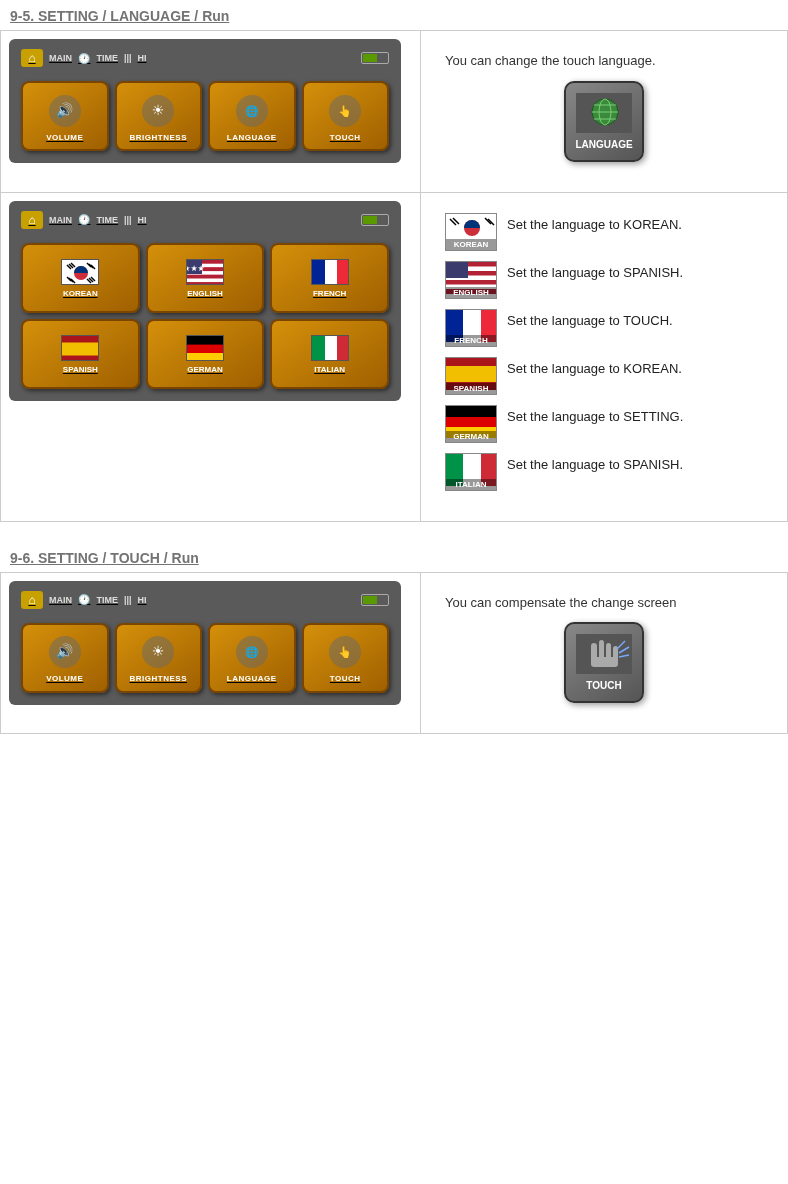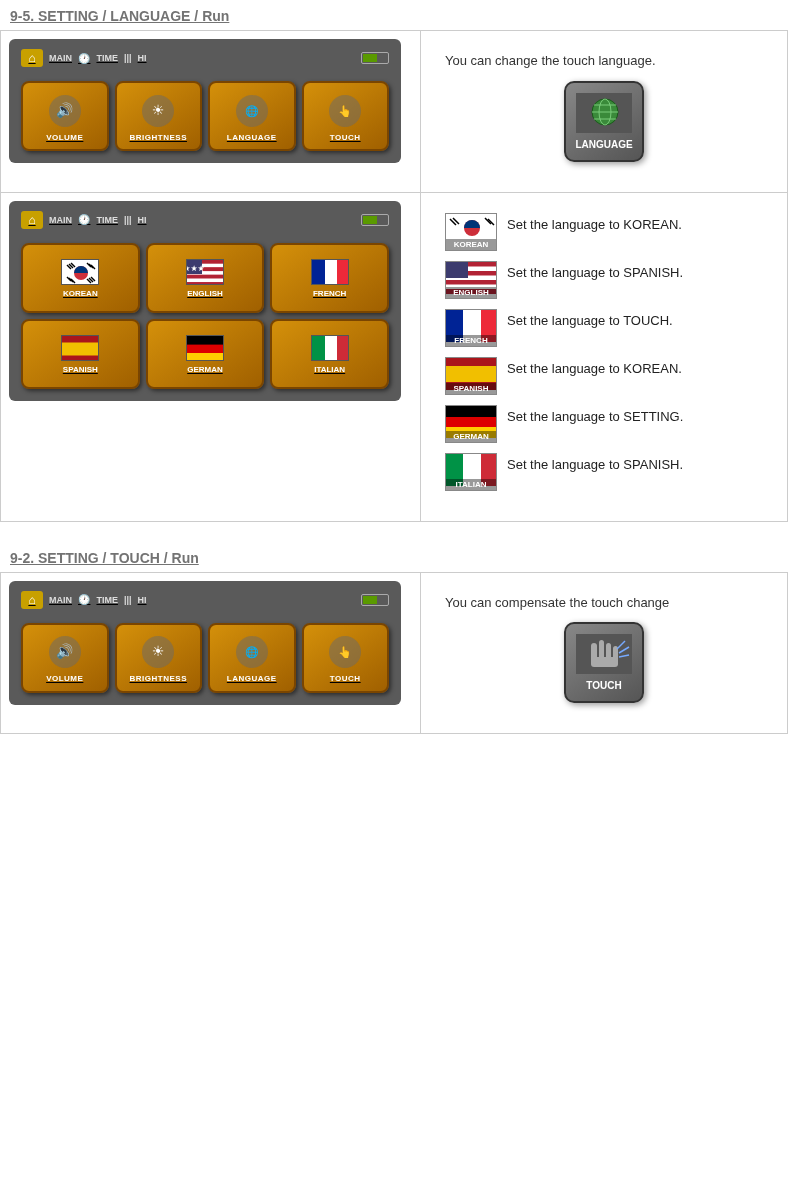--- a/index.html
+++ b/index.html
@@ -527,21 +527,21 @@
           </div>
           <span class="language-entry-text">Set the language to SPANISH.</span>
         </div>
 
       </div>
     </td>
   </tr>
 </tbody>
   </table>
 
-<div class="page-title">9-2. SETTING / TOUCH / Run</div>
+<div class="page-title">9-6. SETTING / TOUCH / Run</div>
 
 <table class="section-table">
   <tbody>
       <tr>
 
     <td>
       <div class="device-screen">
 
         <div class="device-topbar">
           <div class="topbar-home"></div>
@@ -589,21 +589,21 @@
               <text x="18" y="22" text-anchor="middle" fill="white" font-size="11">👆</text>
             </svg>
             <span class="device-button-label">TOUCH</span>
           </div>
         </div>
       </div>
     </td>
 
     <td>
       <div class="right-col">
-        <p>You can compensate the touch change</p>
+        <p>You can compensate the change screen</p>
 
         <div class="big-button-container">
           <div class="big-lang-button" style="background: linear-gradient(145deg, #888, #555);">
             <div class="flag-big" style="position:relative; overflow:hidden; background:#555;">
               <svg width="56" height="40" viewBox="0 0 56 40">
                 <rect width="56" height="40" fill="#555"></rect>
 
                 <rect x="14" y="8" width="6" height="22" rx="3" fill="#aaa"></rect>
                 <rect x="22" y="5" width="5" height="20" rx="2.5" fill="#aaa"></rect>
                 <rect x="29" y="8" width="5" height="18" rx="2.5" fill="#aaa"></rect>

